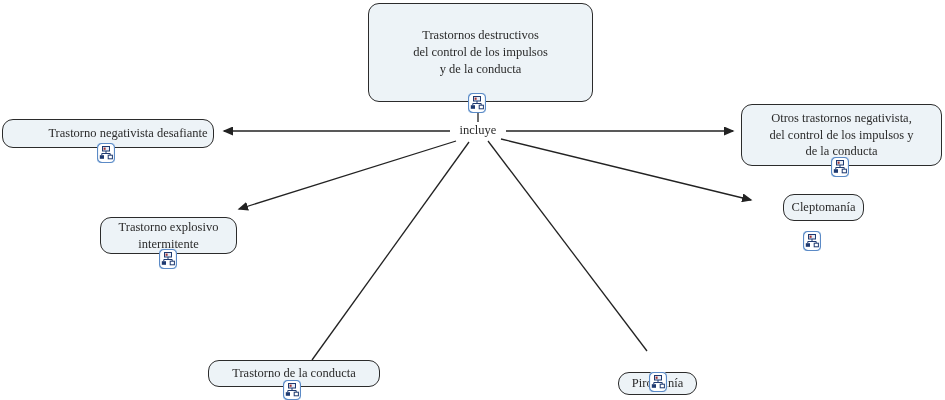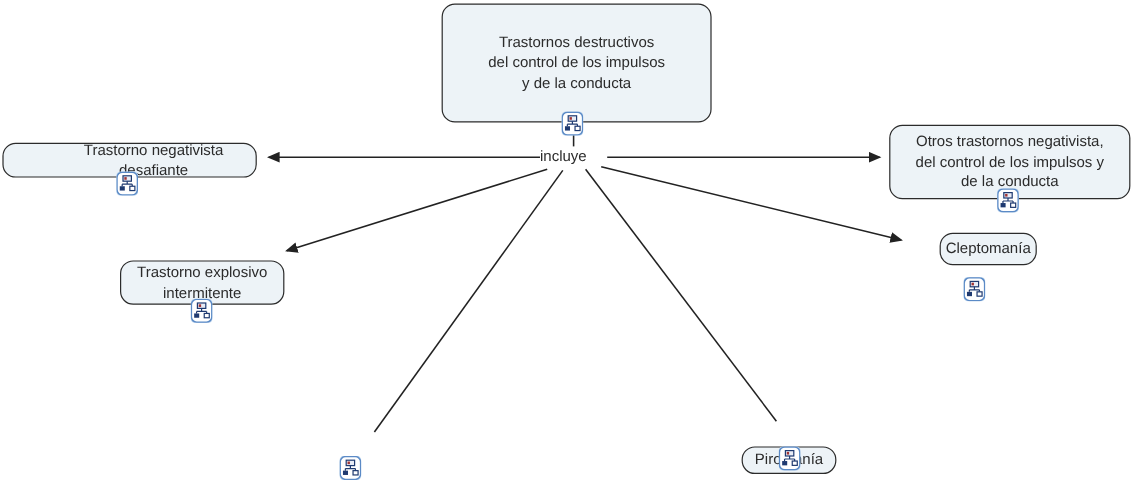--- a/index.html
+++ b/index.html
@@ -10,41 +10,41 @@
     --line:#222222;
     --icon-frame:#5b8ac6;
     --icon-frame-glow:#b9d2ec;
     --icon-glyph:#1f3a70;
     --icon-accent:#a03333;
   }
   html,body{margin:0;padding:0;background:#fff;}
   #canvas{
     position:relative;width:945px;height:400px;overflow:hidden;
     background:var(--canvas-bg);
-    font-family:Liberation Sans, sans-serif;
+    font-family:Liberation Serif, serif;
   }
   .concept{
     position:absolute;
     background:var(--node-fill);
     border:1px solid var(--node-border);
     border-radius:11px;
     color:var(--text);
     font-size:12.5px;
     line-height:1.34;
     display:flex;align-items:center;justify-content:center;
     text-align:center;
     white-space:pre-line;
     box-sizing:border-box;
     z-index:1;
   }
   .linking-phrase{
     position:absolute;
     color:var(--text);
     font-size:12.5px;
-    text-align:left;
+    text-align:center;
     z-index:1;
   }
   #edges{position:absolute;left:0;top:0;z-index:2;pointer-events:none;}
   #edges .edge{stroke:var(--line);stroke-width:1.3;fill:none;}
   .arrowhead{fill:var(--line);}
   .cmap-icon{
     position:absolute;width:18px;height:20px;z-index:3;cursor:pointer;
   }
   .cmap-icon svg{display:block;}
 
@@ -89,20 +89,23 @@
 
   <div class="concept" id="n-explosivo">
     <span>Trastorno explosivo
 intermitente</span>
   </div>
 
   <div class="concept" id="n-cleptomania">
     <span>Cleptomanía</span>
   </div>
 
+  <div class="concept" id="n-conducta">
+    <span>Trastorno de la conducta</span>
+  </div>
 
   <div class="concept" id="n-piromania">
     <span>Piromanía</span>
   </div>
 
   <div class="linking-phrase" id="lbl-incluye">incluye</div>
 
   <svg id="edges" width="945" height="400" viewBox="0 0 945 400" aria-hidden="true">
     <defs>
       <marker id="arrow" markerWidth="11" markerHeight="9" refX="9" refY="4.5" orient="auto" markerUnits="userSpaceOnUse">

